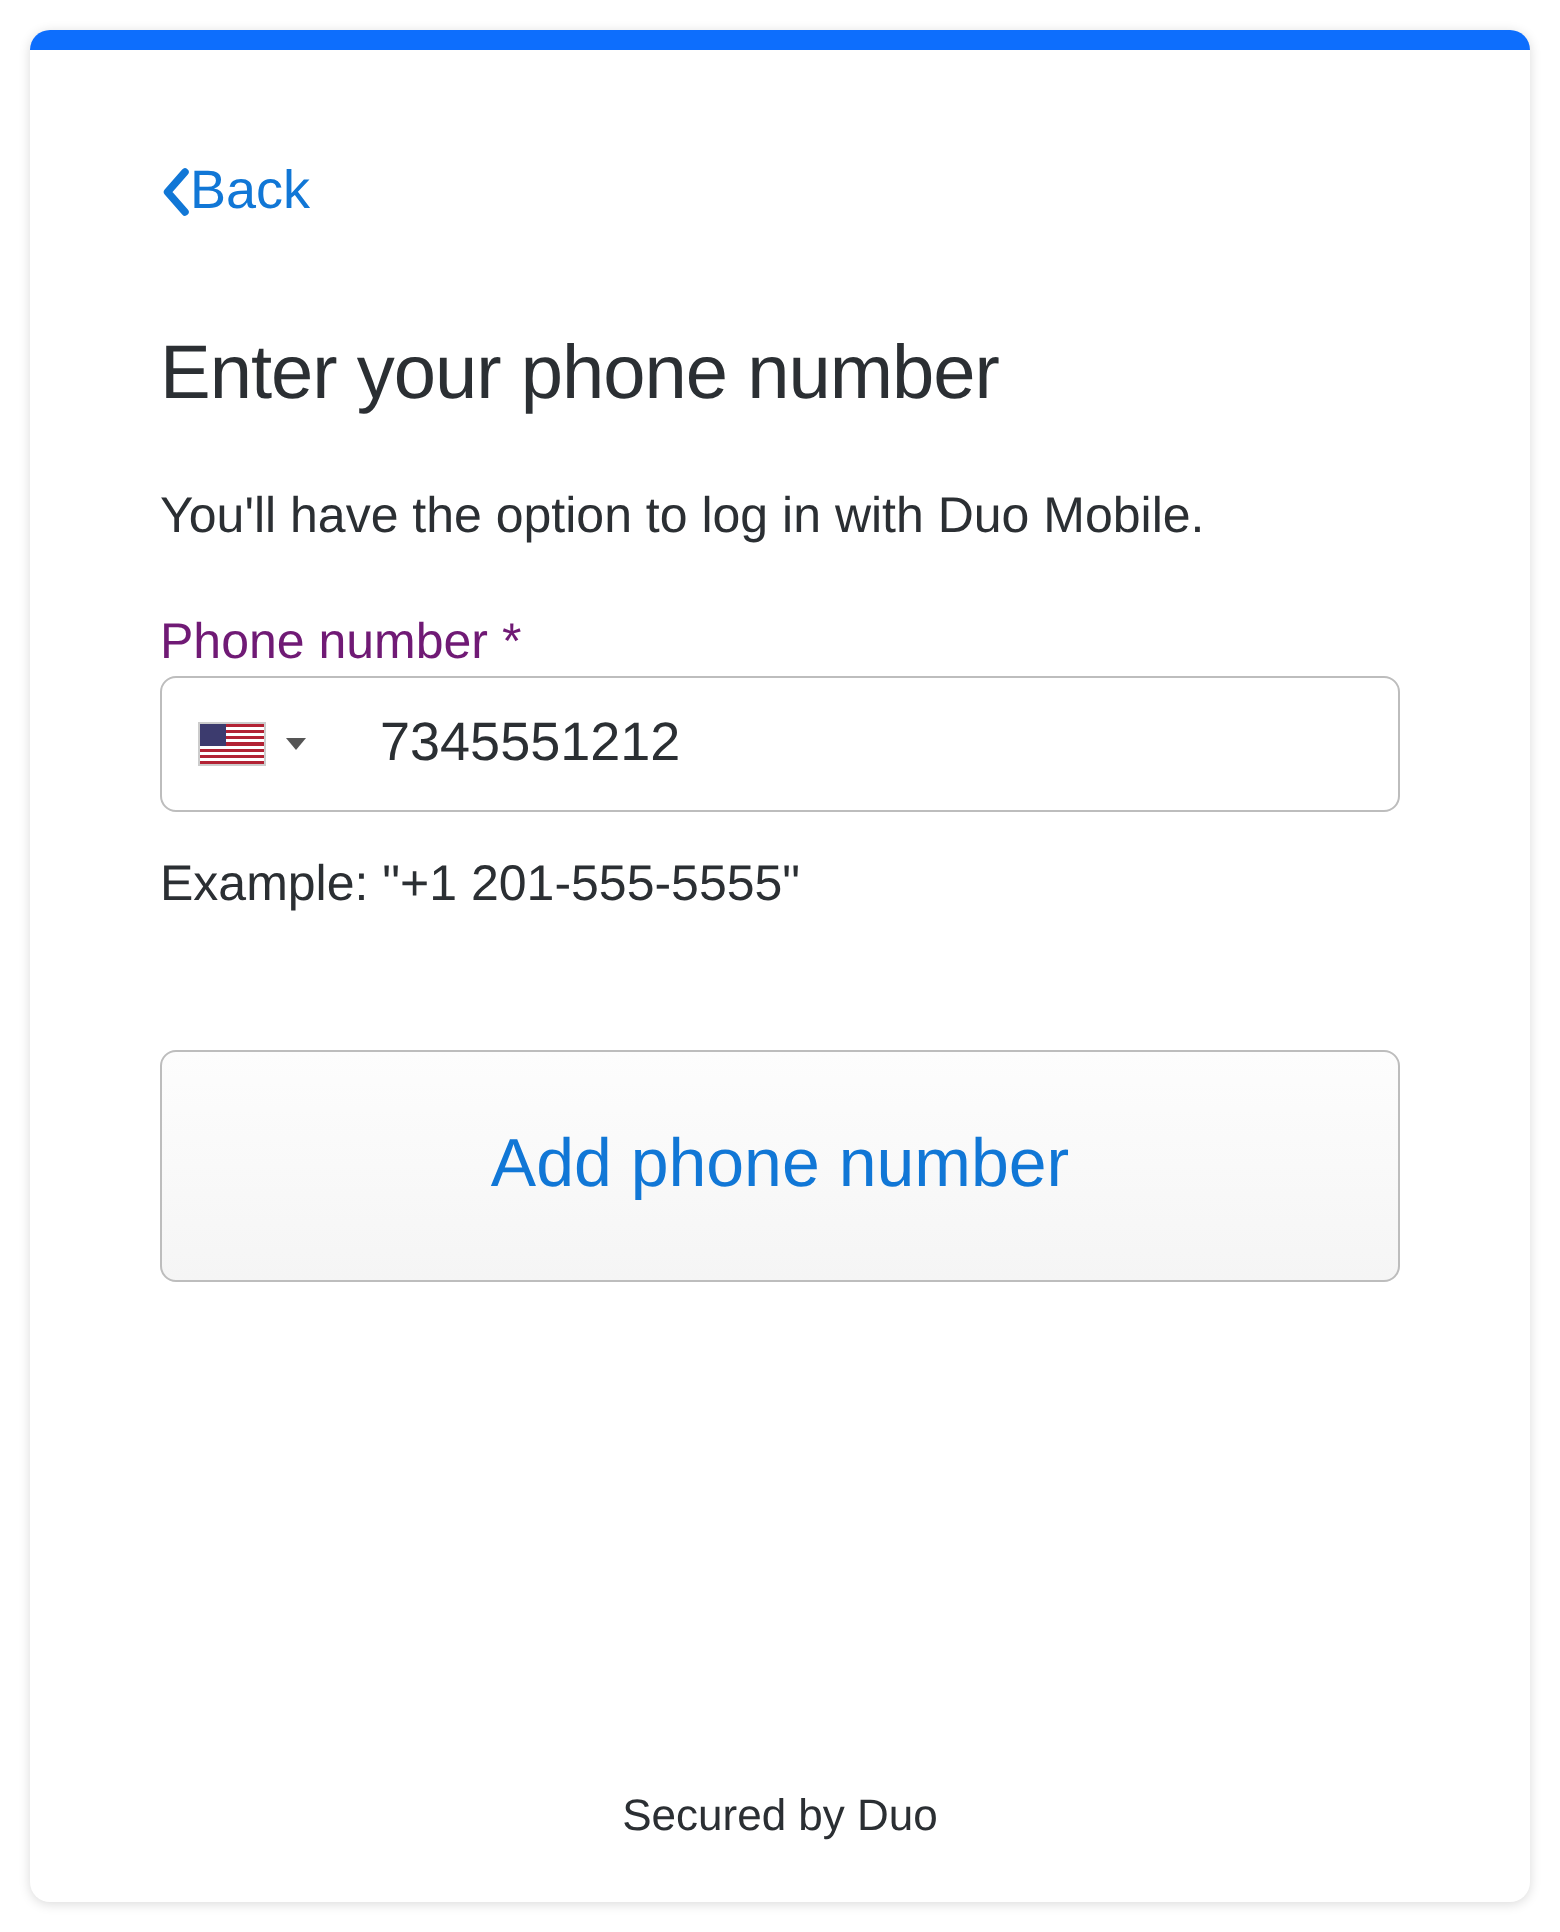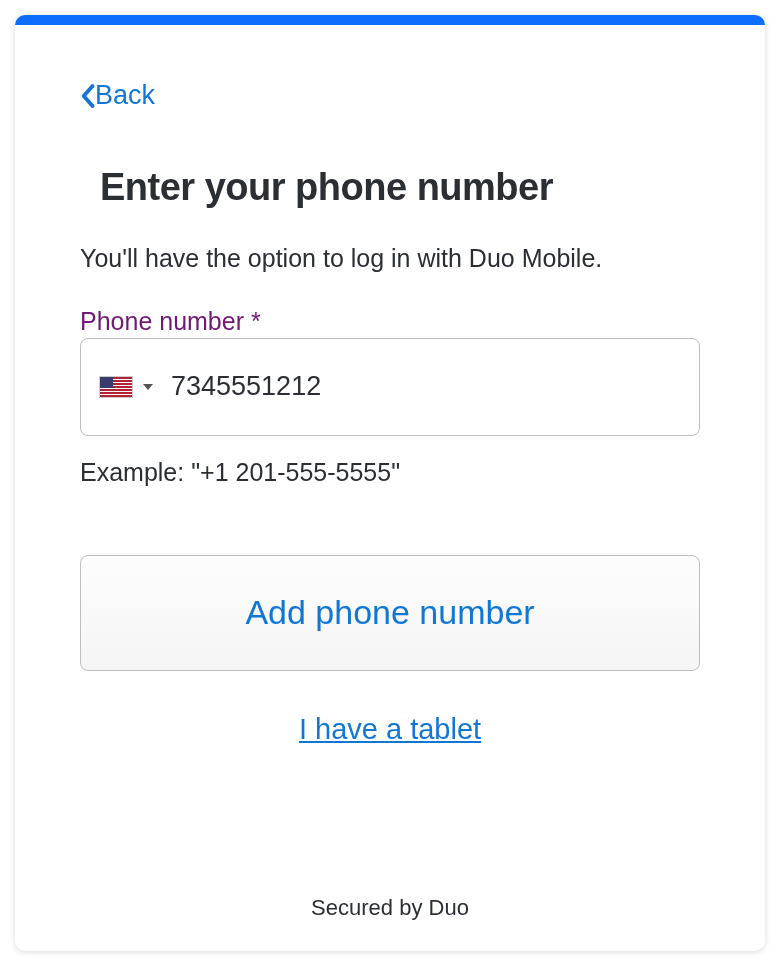--- a/index.html
+++ b/index.html
@@ -40,45 +40,45 @@
       gap: 0;
       margin-bottom: 55px;
       width: fit-content;
     }
     .back-link svg {
       width: 15px;
       height: 26px;
     }
     h1 {
       font-size: 38px;
-      font-weight: 700;
+      font-weight: 400;
       color: #2b2f33;
       margin-bottom: 30px;
       letter-spacing: -0.5px;
-      margin-left: 20px;
     }
     .subtitle {
       font-size: 25px;
       color: #2b2f33;
       line-height: 1.55;
       margin-bottom: 29px;
     }
     .field-label {
       font-size: 25px;
       color: #701a75;
       margin-bottom: 2px;
     }
     .input-wrap {
       display: flex;
       align-items: center;
       border: 1.5px solid #bdbdbd;
       border-radius: 8px;
-      height: 98px;
+      height: 68px;
       padding: 0 18px;
       margin-bottom: 22px;
+      gap: 19px;
     }
     .flag-select {
       display: flex;
       align-items: center;
       gap: 10px;
       cursor: pointer;
       padding-right: 18px;
     }
     .flag {
       width: 34px;
@@ -131,21 +131,21 @@
     }
     .primary-btn {
       width: 100%;
       height: 116px;
       border: 1.5px solid #bdbdbd;
       border-radius: 8px;
       background: linear-gradient(to bottom, #fdfdfd, #f5f5f5);
       color: #1177D6;
       font-size: 34px;
       cursor: pointer;
-      margin-bottom: 42px;
+      margin-bottom: 82px;
     }
     .tablet-link {
       text-align: center;
       color: #1177D6;
       font-size: 29px;
       text-decoration: underline;
       cursor: pointer;
       margin-bottom: 40px;
     }
     .footer {
@@ -180,18 +180,17 @@
         <div class="flag"></div>
         <div class="caret"></div>
       </div>
       <input class="phone-input" type="text" value="7345551212" style="">
     </div>
 
     <div class="example">Example: "+1 201-555-5555"</div>
 
     <button class="primary-btn">Add phone number</button>
 
-    <div class="tablet-link">I have a tablet</div>
 
     <div class="footer">Secured by Duo</div>
 
   </div>
 </div>
 
 </body></html>

